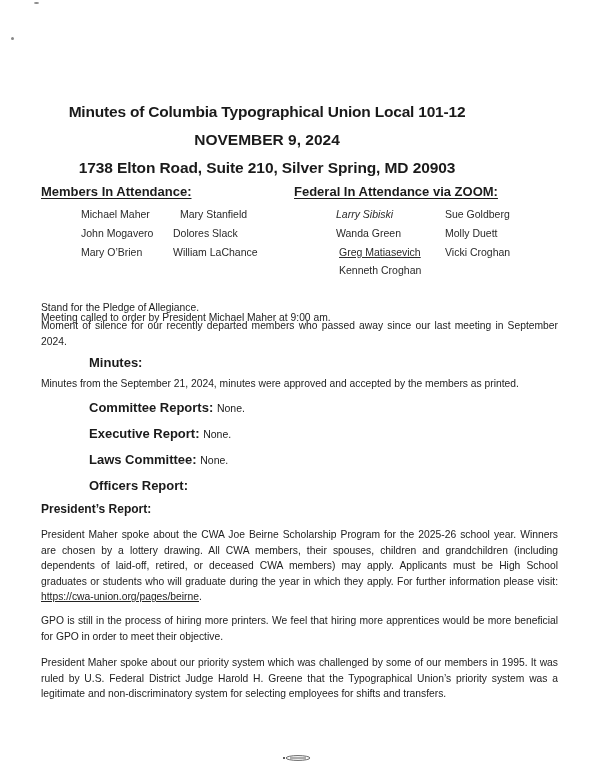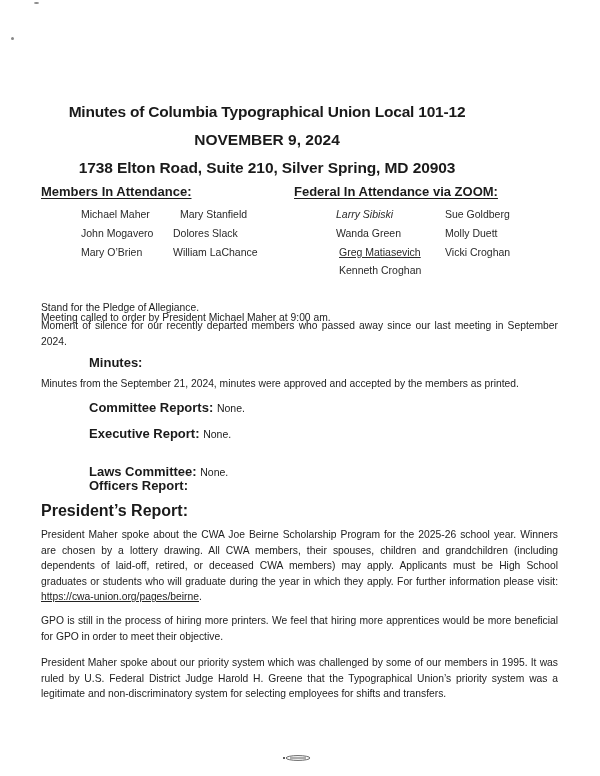--- a/index.html
+++ b/index.html
@@ -13,21 +13,21 @@
   .t2 { top: 131px; font-size: 15.5px; }
   .t3 { top: 159px; font-size: 15.5px; letter-spacing: -0.1px; }
 
   .sec-head { font-weight: bold; font-size: 13px; text-decoration: underline; text-underline-offset: 2px; }
   .name { font-size: 10.5px; color: #2a2a2a; white-space: nowrap; padding-left: 40px; }
 
   .para { left: 41px; width: 517px; font-size: 10.3px; line-height: 15.5px; color: #222; text-align: justify; }
   .para.single { white-space: nowrap; text-align: left; }
   .h2 { left: 41px; font-weight: bold; font-size: 13px; color: #1a1a1a; white-space: nowrap; padding-left: 48px; }
   .h2 .val { font-weight: normal; font-size: 10.5px; }
-  .h3 { left: 41px; font-weight: bold; font-size: 16px; color: #1a1a1a; }
+  .h3 { left: 41px; font-weight: bold; font-size: 12px; color: #1a1a1a; }
   .link { text-decoration: underline; color: #222; }
 
   .speck { background: #888; border-radius: 50%; }
   .footer-mark { left: 281px; top: 755px; width: 32px; height: 6px; }
 </style>
 </head>
 <body>
 
 <div class="abs speck" style="left:34px;top:2px;width:5px;height:2px;"></div>
 <div class="abs speck" style="left:11px;top:37px;width:3px;height:3px;"></div>
@@ -61,21 +61,21 @@
 <div class="abs para single" style="top:376px;">Minutes from the September 21, 2024, minutes were approved and accepted by the members as printed.</div>
 
 <div class="abs h2" style="top:400px;">
   <span>Committee Reports:</span>
   <span class="val">None.</span>
 </div>
 <div class="abs h2" style="top:426px;">
   <span>Executive Report:</span>
   <span class="val">None.</span>
 </div>
-<div class="abs h2" style="top:452px;margin-top:12px;">
+<div class="abs h2" style="top:452px;">
   <span>Laws Committee:</span>
   <span class="val">None.</span>
 </div>
 <div class="abs h2" style="top:478px;">Officers Report:</div>
 <div class="abs h3" style="top:502px;">President’s Report:</div>
 
 <div class="abs para" style="top:527px;text-align-last:left;"><span>President Maher spoke about the CWA Joe Beirne Scholarship Program for the 2025-26 school year. Winners are chosen by a lottery drawing. All CWA members, their spouses, children and grandchildren (including dependents of laid-off, retired, or deceased CWA members) may apply. Applicants must be High School graduates or students who will graduate during the year in which they apply. For further information please visit: </span><a class="link">https://cwa-union.org/pages/beirne</a><span>.</span></div>
 
 <div class="abs para" style="top:613px;text-align-last:left;">GPO is still in the process of hiring more printers. We feel that hiring more apprentices would be more beneficial for GPO in order to meet their objective.</div>
 <div class="abs para" style="top:655px;text-align-last:left;">President Maher spoke about our priority system which was challenged by some of our members in 1995. It was ruled by U.S. Federal District Judge Harold H. Greene that the Typographical Union’s priority system was a legitimate and non-discriminatory system for selecting employees for shifts and transfers.</div>

